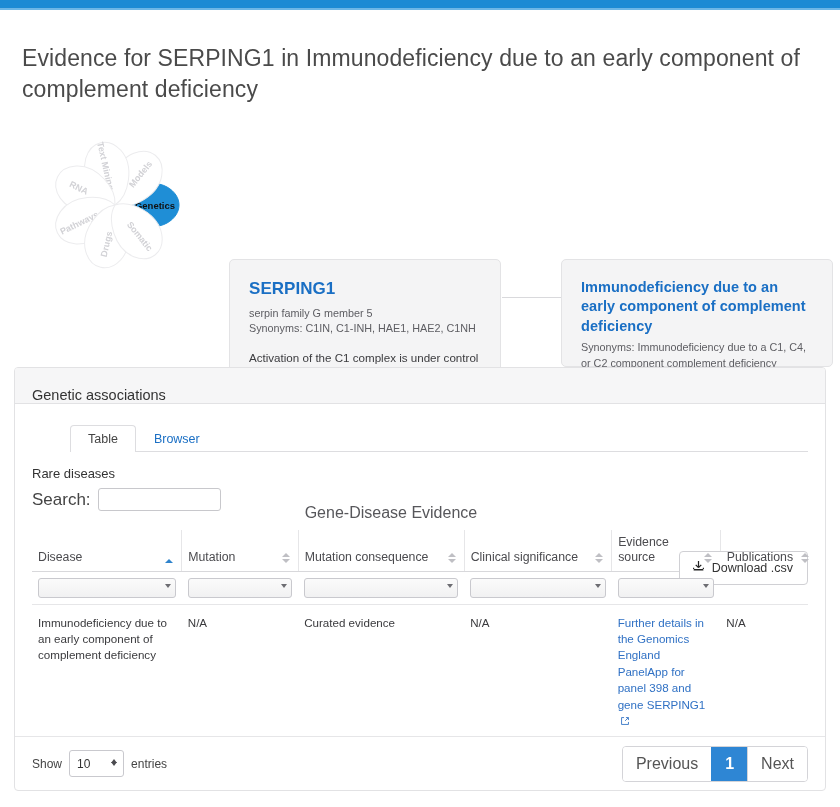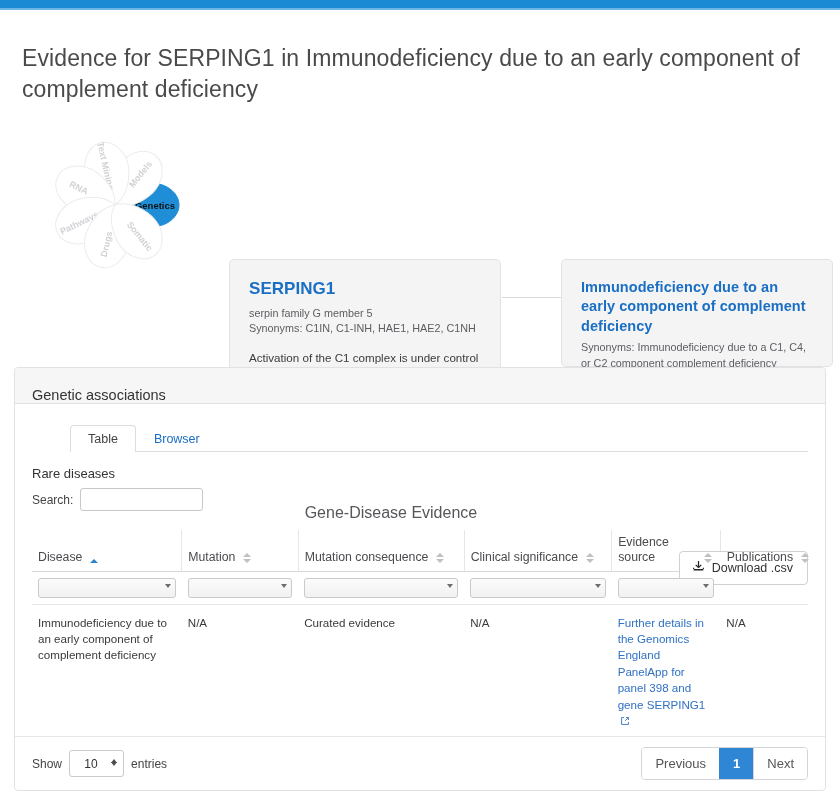--- a/index.html
+++ b/index.html
@@ -69,21 +69,21 @@
   }
   .tab.active { background:#fff; border-color:#dddde0; color:#444; }
   .tab.inactive { color:#1a6fc4; }
 
   .sect-title { font-size:13px; color:#333; margin:14px 0 7px 0; font-weight:400; }
   .source-line { font-size:12px; color:#444; margin-bottom:17px; }
   .source-line a { color:#3071c4; text-decoration:none; }
 
   .showing { font-size:11px; color:#444; margin-bottom:6px; }
   .searchrow { display:flex; align-items:center; gap:7px; }
-  .searchrow label { font-size:12px; color:#444; }
+  .searchrow label { font-size:17px; color:#444; }
   .search-input {
     width:123px; height:23px; border:1px solid #c8c8cc; border-radius:3px;
     background:#fff; outline:none; font-family:inherit; font-size:11px; padding:0 5px;
   }
 
   .dl-btn {
     position:absolute; right:17px; top:147px;
     border:1px solid #d0d0d4; background:#fff; border-radius:4px;
     font-size:12.5px; color:#333; padding:8px 14px 8px 12px;
     display:flex; align-items:center; gap:7px; cursor:pointer;
@@ -96,21 +96,21 @@
     text-align:left; vertical-align:bottom; font-weight:400;
     font-size:12.3px; color:#4b4b4f; padding:5px 8px 7px 6px;
     border-left:1px solid #e6e6e8; position:relative;
     border-bottom:1px solid #d8d8db;
   }
   table.dt th:first-child { border-left:none; }
   .th-group {
     position:absolute; top:-26px; left:6px; white-space:nowrap;
     font-size:16px; color:#57575b;text-align:right;
   }
-  .th-inner { display:flex; align-items:flex-end; gap:8px; }
+  .th-inner { display:flex; align-items:flex-end; justify-content:space-between; gap:8px; }
   .th-label { line-height:1.18; }
   .sort {
     display:inline-flex; flex-direction:column; gap:2px; flex:0 0 auto; margin-bottom:1px;
   }
   .sort i { display:block; width:0; height:0; border-left:4px solid transparent; border-right:4px solid transparent; }
   .sort i.up { border-bottom:4px solid #bfbfc4; }
   .sort i.dn { border-top:4px solid #bfbfc4; }
   .sort.asc i.up { border-bottom-color:#2f83cc; }
 
   td.filter-cell { padding:5px 6px 6px 6px; border-bottom:1px solid #e6e6e8; }
@@ -143,35 +143,35 @@
     position:absolute; left:0; right:0; bottom:0; height:54px;
     border-top:1px solid #e6e6e8;
     display:flex; align-items:center; justify-content:space-between;
     padding:0 17px;
   }
   .show-entries { display:flex; align-items:center; gap:7px; font-size:12px; color:#444; }
   .entries-sel-wrap { position:relative; }
   .entries-sel {
     width:55px; height:27px; border:1px solid #c9c9ce; border-radius:3px;
     background:#fff; font-family:inherit; font-size:12px; color:#333;
-    appearance:none;-webkit-appearance:none; padding:0 18px 0 7px; cursor:pointer;text-align:center;
+    appearance:none;-webkit-appearance:none; padding:0 18px 0 7px; cursor:pointer;
   }
   .entries-sel-wrap:after {
     content:""; position:absolute; right:7px; top:50%; transform:translateY(-50%);
     width:0;height:0;border-left:3px solid transparent;border-right:3px solid transparent;
     border-top:4px solid #4a4a4f;
   }
   .entries-sel-wrap:before {
     content:""; position:absolute; right:7px; top:50%; margin-top:-5px;
     width:0;height:0;border-left:3px solid transparent;border-right:3px solid transparent;
     border-bottom:4px solid #4a4a4f;
   }
   .pager { display:flex; border:1px solid #d4d4d8; border-radius:4px; overflow:hidden; }
   .pager > div {
-    font-size:13px; padding:8px 13px; color:#555; cursor:pointer; background:#fff;
+    font-size:16px; padding:8px 13px; color:#555; cursor:pointer; background:#fff;
     border-left:1px solid #d4d4d8;
   }
   .pager > div:first-child { border-left:none; }
   .pager > div.current { background:#2e86d4; color:#fff; font-weight:600; border-color:#2e86d4; }
 </style>
 </head>
 <body>
 
 <div class="topbar"></div>
 <div class="topbar-sub"></div>

